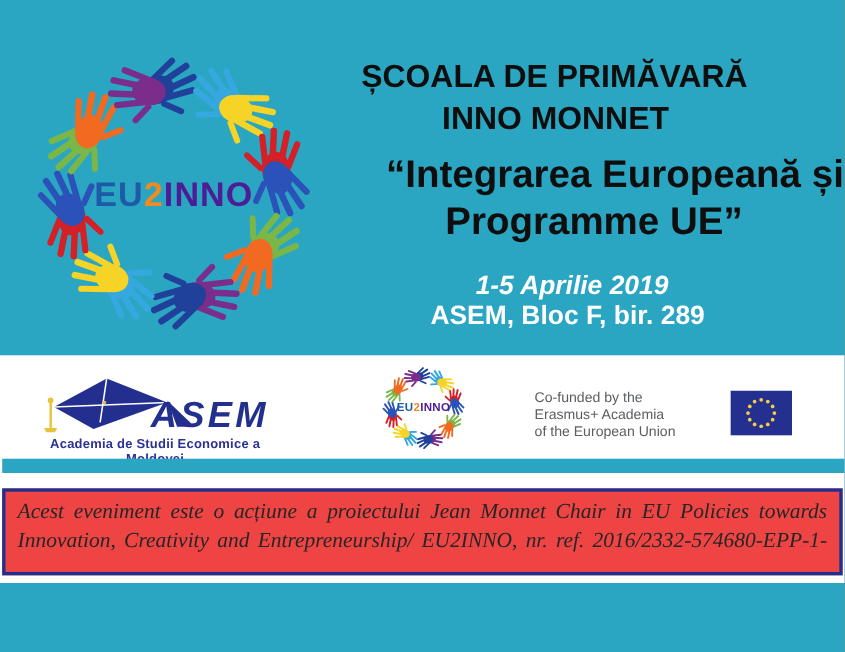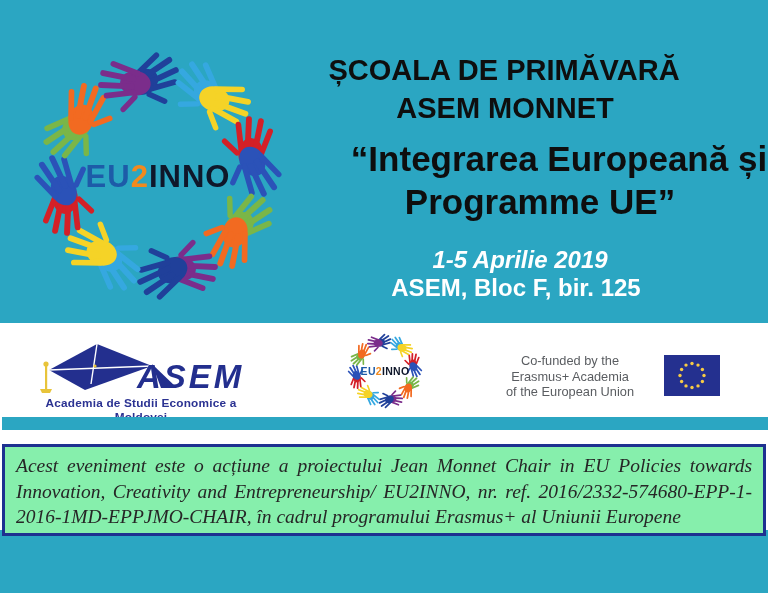--- a/index.html
+++ b/index.html
@@ -6,50 +6,50 @@
   .poster{
     position:relative;width:768px;height:593px;overflow:hidden;
     background:#2BA6C2;font-family:"Liberation Sans","DejaVu Sans",sans-serif;
   }
   
   .big-ring{position:absolute;left:12px;top:30px;width:292px;height:292px;}
   .ring-wordmark{
     position:absolute;left:158px;top:177px;transform:translate(-50%,-50%);
     font-weight:bold;font-size:31px;letter-spacing:1px;white-space:nowrap;
   }
-  .wm-eu{color:#1D5BA8;text-align:right;} .wm-2{color:#F28A1E;} .wm-inno{color:#0f172a;margin-top:28px;}
+  .wm-eu{color:#1D5BA8;text-align:right;} .wm-2{color:#F28A1E;} .wm-inno{color:#4c1d95;margin-top:28px;}
   
   .hl{position:absolute;white-space:nowrap;font-weight:bold;color:#0e0e0e;transform:translateX(-50%);}
   .hl-1{top:54px;left:504px;font-size:29px;}
   .hl-2{top:92px;left:505px;font-size:29px;}
   .hl-3{top:139px;left:559px;font-size:35px;}
   .hl-4{top:182px;left:540px;font-size:35px;}
   .hl-date{top:246px;left:520px;font-size:24px;color:#ffffff;font-style:italic;}
   .hl-venue{top:274px;left:516px;font-size:24px;color:#ffffff;}
   
   .white-base{position:absolute;left:0;top:323px;width:768px;height:207px;background:#ffffff;}
   .asem-block{position:absolute;left:25px;top:8px;width:232px;}
   .asem-svg{display:block;width:230px;height:64px;}
   .asem-name{margin-top:1px;text-align:center;font-size:11.8px;font-weight:bold;color:#2B3292;letter-spacing:0.2px;}
   .small-ring-wrap{position:absolute;left:341px;top:4px;width:88px;height:88px;}
   .small-ring{width:88px;height:88px;display:block;}
   .small-wordmark{
     position:absolute;left:44px;top:44px;transform:translate(-50%,-50%);
     font-weight:bold;font-size:10.5px;letter-spacing:0.3px;white-space:nowrap;
   }
   .erasmus-text{
-    position:absolute;left:486px;top:30px;width:168px;text-align:center;
+    position:absolute;left:486px;top:30px;width:168px;text-align:left;
     font-size:12.8px;line-height:15.5px;color:#5A5D61;
   }
   .eu-flag{position:absolute;left:664px;top:32px;width:56px;height:41px;display:block;}
   .teal-strip{position:absolute;left:2px;top:94px;width:766px;height:13px;background:#2BA6C2;}
   
   .note-box{
     position:absolute;left:2px;top:121px;width:736px;
-    border:3px solid #1E3190;background:#86efac;padding:6px 11px 3px 11px;
+    border:3px solid #1E3190;background:#ef4444;padding:6px 11px 16px 11px;
     font-family:"Liberation Serif","DejaVu Serif",serif;font-style:italic;
     font-size:19.5px;line-height:25.5px;color:#262626;
   }
   .note-line{white-space:normal;}
   .note-just{text-align:justify;text-align-last:justify;}
   .hidden-defs{position:absolute;width:0;height:0;overflow:hidden;}
 </style>
 </head>
 <body>
 
@@ -86,25 +86,25 @@
         <use href="#hand-shape" transform="rotate(292.5) translate(0,-102) rotate(-62) scale(-1.18,1.18)" fill="#7AB648"></use>
         <use href="#hand-shape" transform="rotate(315) translate(0,-102) rotate(62) scale(1.18)" fill="#F26A21"></use>
         <use href="#hand-shape" transform="rotate(337.5) translate(0,-102) rotate(-62) scale(-1.18,1.18)" fill="#7B2D8B"></use>
       </g>
   </svg>
   <div class="ring-wordmark">
     <span class="wm-eu">EU</span><span class="wm-2">2</span><span class="wm-inno">INNO</span>
   </div>
 
   <div class="hl hl-1">ȘCOALA DE PRIMĂVARĂ</div>
-  <div class="hl hl-2">ASEM MONNET</div>
+  <div class="hl hl-2">INNO MONNET</div>
   <div class="hl hl-3">“Integrarea Europeană și</div>
   <div class="hl hl-4">Programme UE”</div>
   <div class="hl hl-date">1-5 Aprilie 2019</div>
-  <div class="hl hl-venue">ASEM, Bloc F, bir. 125</div>
+  <div class="hl hl-venue">ASEM, Bloc F, bir. 289</div>
 
   <div class="white-base">
 
     <div class="asem-block">
       <svg class="asem-svg" viewBox="0 0 230 64">
 
         <circle cx="21" cy="33" r="2.6" fill="#E8C43A"></circle>
         <rect x="20" y="33" width="2.2" height="25" fill="#E8C43A"></rect>
         <path d="M15 58 L27 58 L25 62 L17 62 Z" fill="#E8C43A"></path>
 
@@ -166,17 +166,16 @@
           <circle cx="17.61" cy="14.50" r="1.7" fill="#F7CB45"></circle>
           <circle cx="22.00" cy="10.11" r="1.7" fill="#F7CB45"></circle>
         </g>
     </svg>
 
     <div class="teal-strip"></div>
 
     <div class="note-box">
       <div class="note-line note-just">Acest eveniment este o acțiune a proiectului Jean Monnet Chair in EU Policies towards</div>
       <div class="note-line note-just">Innovation, Creativity and Entrepreneurship/ EU2INNO, nr. ref. 2016/2332-574680-EPP-1-</div>
-      <div class="note-line">2016-1MD-EPPJMO-CHAIR, în cadrul programului Erasmus+ al Uniunii Europene</div>
     </div>
   </div>
 
 </div>
 
 </body></html>

